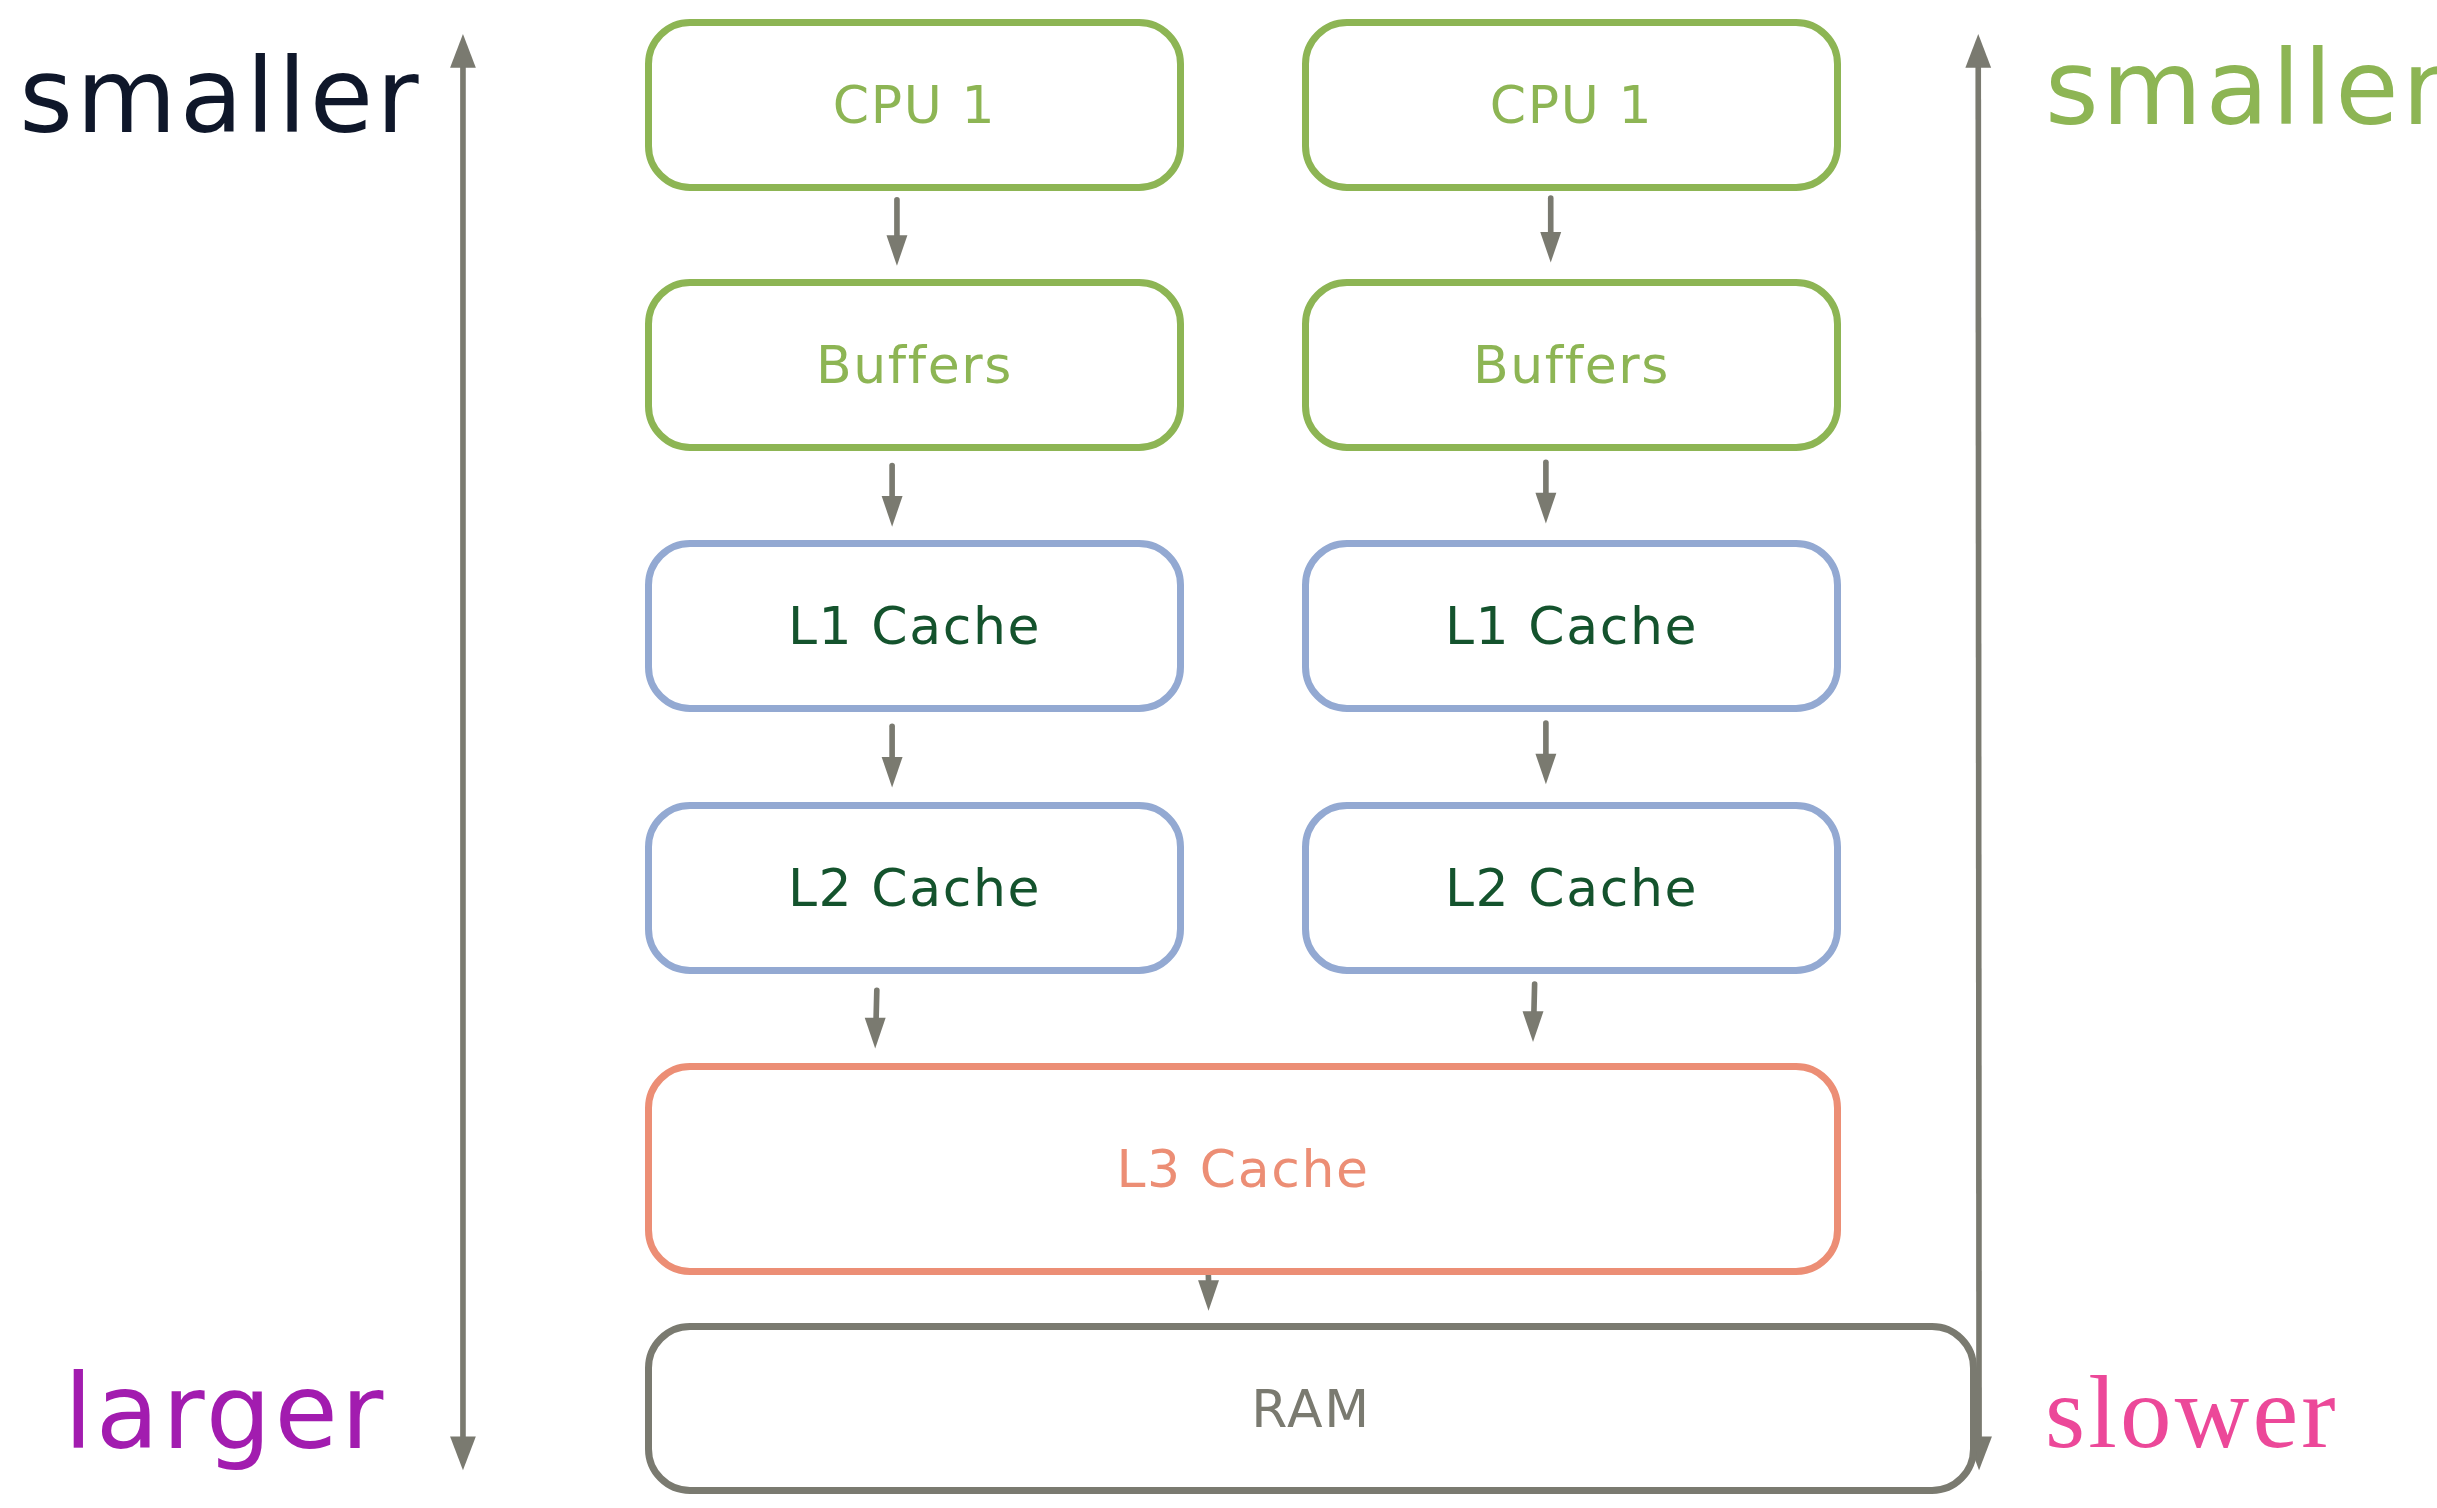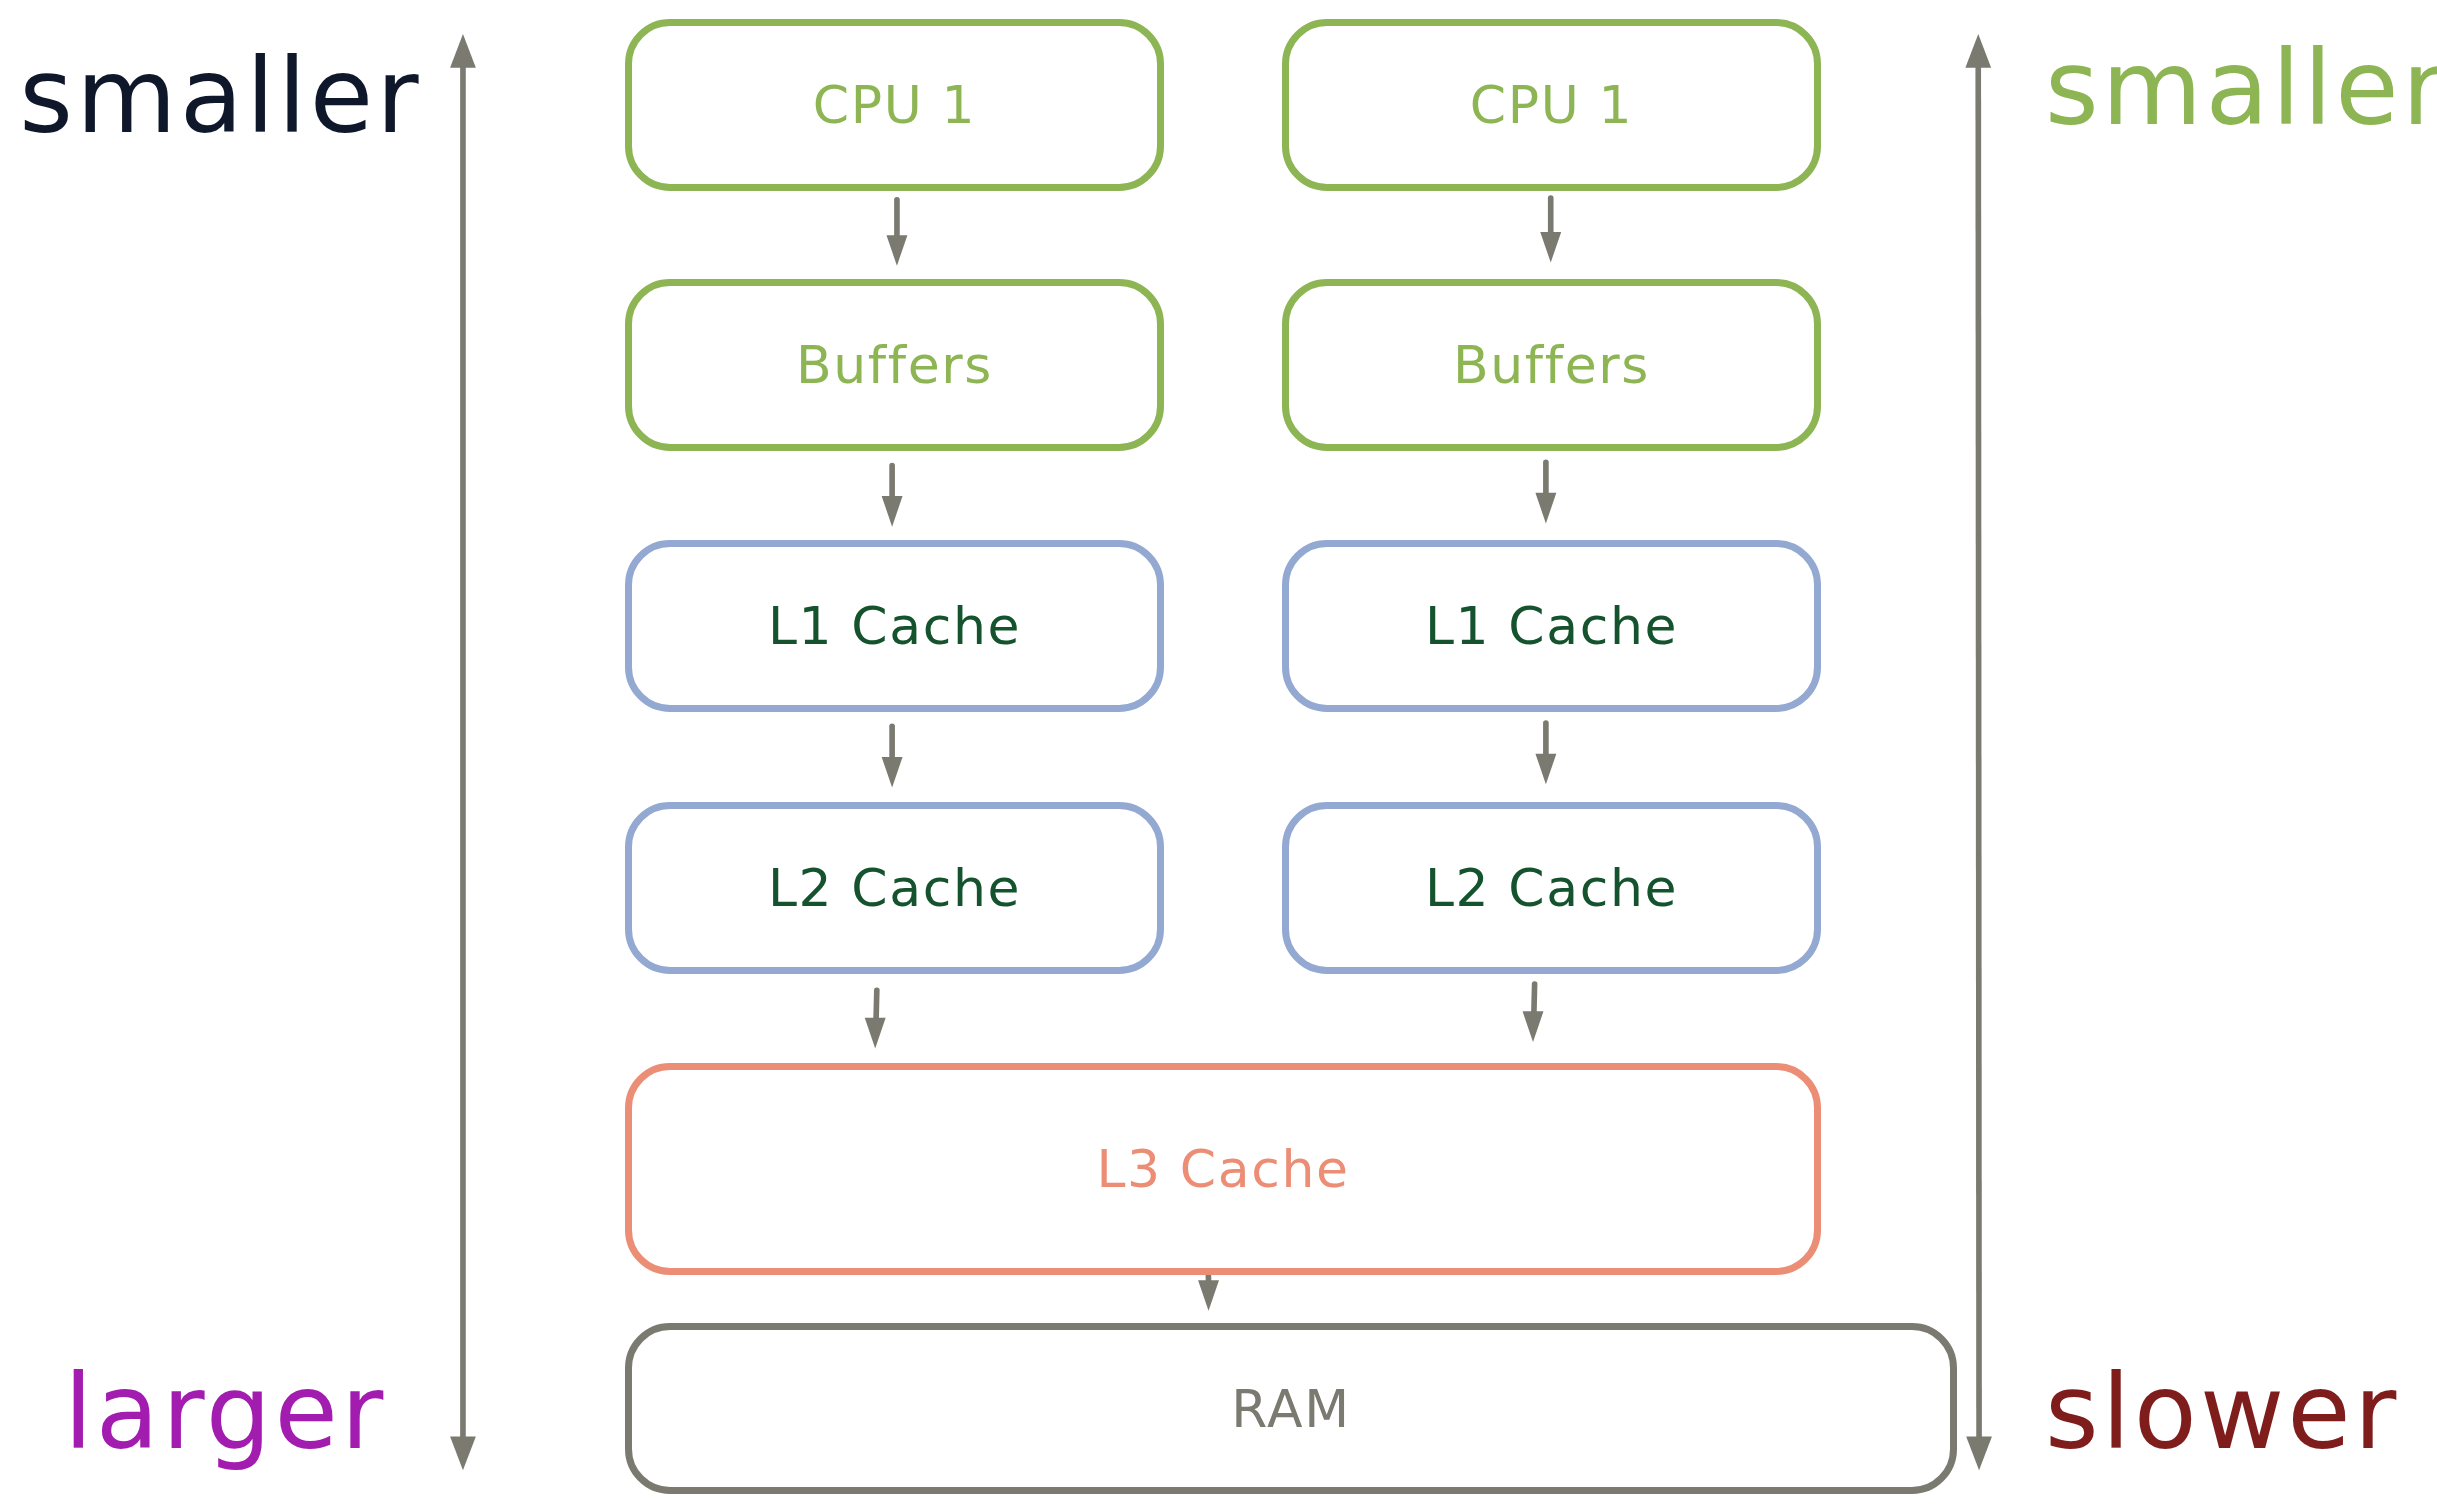--- a/index.html
+++ b/index.html
@@ -1,36 +1,36 @@
 <!DOCTYPE html>
 <html style="font-size:13px"><head>
 <meta charset="utf-8">
 <style>
   html, body { margin: 0; padding: 0; background: #ffffff; }
   body { width: 2438px; height: 1509px; position: relative; overflow: hidden;
          font-family: "DejaVu Sans", sans-serif; }
   .box { position: absolute; box-sizing: border-box; border-width: 7.2px; border-style: solid;
          border-radius: 45px; background: #ffffff; display: flex; align-items: center;
-         justify-content: center; }
+         justify-content: center; margin-left: 20px; }
   .box span { font-size: 52px; letter-spacing: 1.6px; font-family: "DejaVu Sans", sans-serif; }
   .green { border-color: #8db554; color: #8db554; }
   .blue { border-color: #93a9d2; color: #14532d; }
   .orange { border-color: #ec8e75; color: #ec8e75; }
   .gray { border-color: #7a7a70; color: #7a7a70; }
   .side-label { position: absolute; font-size: 103px; font-family: "DejaVu Sans", sans-serif;
                 line-height: 1; letter-spacing: 3.2px; }
   svg.overlay { position: absolute; left: 0; top: 0; }
 </style>
 </head>
 <body>
 
 <div class="side-label" style="left:19.3px; top:45px; color:#0f172a;">smaller</div>
 <div class="side-label" style="left:64px; top:1361px; color:#a21caf;">larger</div>
 <div class="side-label" style="left:2045px; top:37px; color:#8db554;">smaller</div>
-<div class="side-label" style="left:2045px; top:1361px; color:#7f1d1d;">slower</div>
+<div class="side-label" style="left:2045px; top:1361px; color:#ec4899;font-family:Liberation Serif, serif;">slower</div>
 
 <svg class="overlay" width="2438" height="1509" viewBox="0 0 3028 1874">
   <defs>
     <marker id="ah" markerWidth="6" markerHeight="6" refX="3" refY="3" orient="auto" markerUnits="strokeWidth">
       <path d="M0,0 L6,3 L0,6 Z" fill="#7a7a70"></path>
     </marker>
   </defs>
 
   <g>
     <line x1="575" y1="80" x2="575" y2="1790" stroke="#7a7a70" stroke-width="7"></line>

